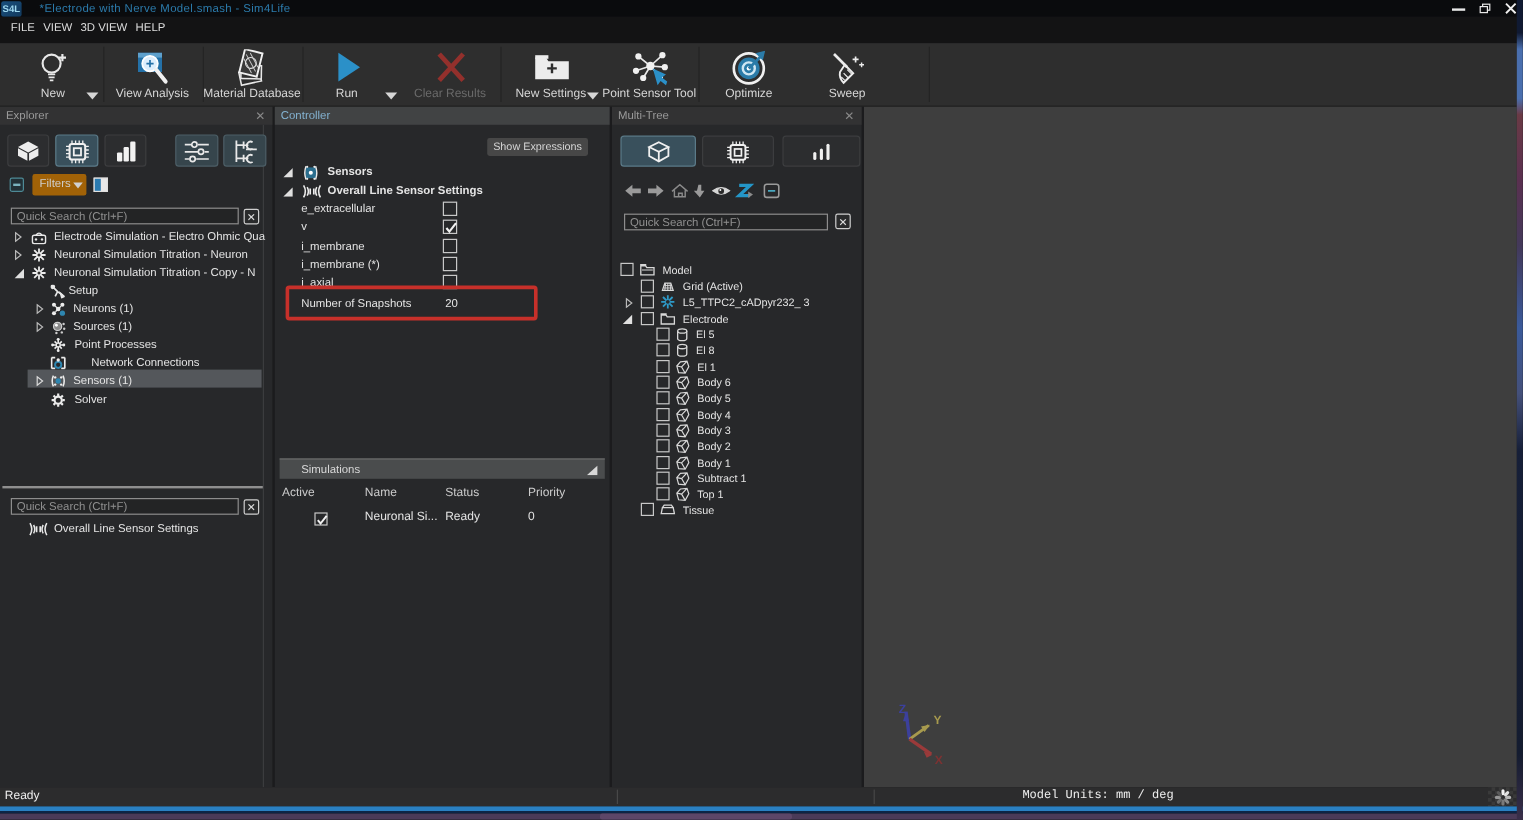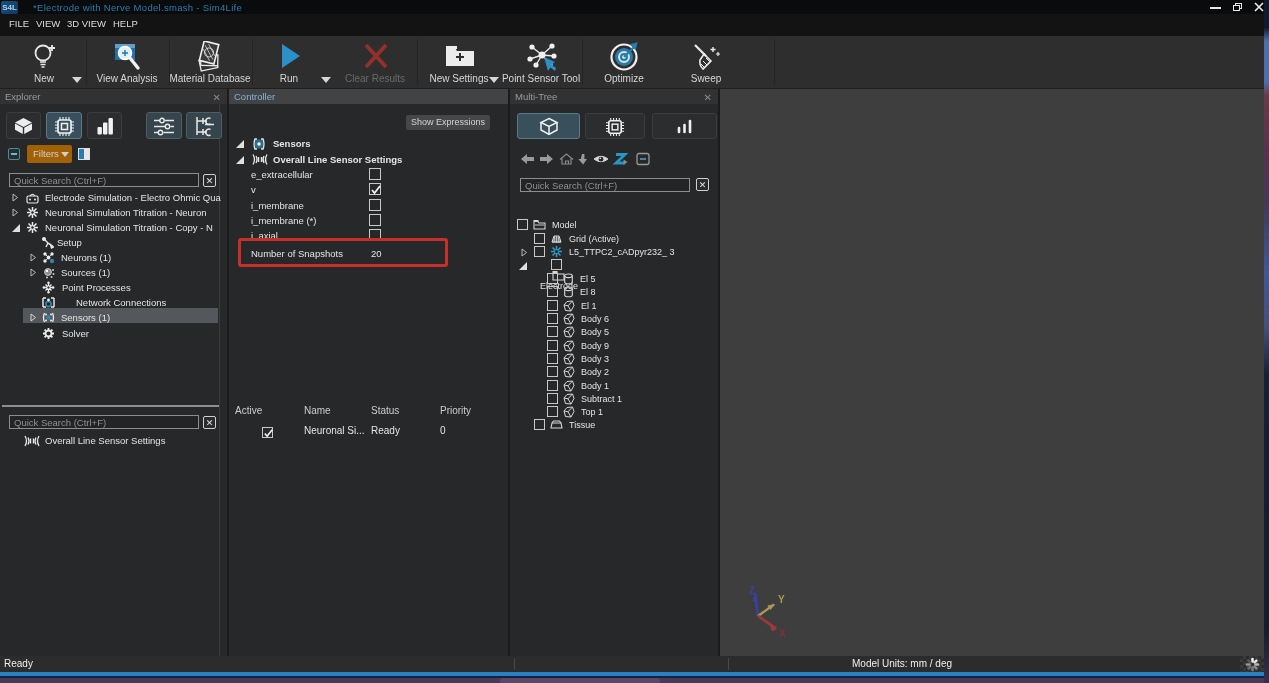--- a/index.html
+++ b/index.html
@@ -398,20 +398,25 @@
     <div class="cb abs" style="left:140px;top:94px;width:12px;height:12px;">
         <svg width="12" height="12" viewBox="0 0 12 12">
           <path d="M2 6 L4.5 9 L10 2" stroke="#f0f0f0" stroke-width="1.8" fill="none"></path>
         </svg>
       </div>
     <div class="cb abs" style="left:140px;top:110px;width:12px;height:12px;"></div>
     <div class="cb abs" style="left:140px;top:125px;width:12px;height:12px;"></div>
     <div class="cb abs" style="left:140px;top:140px;width:12px;height:12px;"></div>
     <div class="abs" style="left:9px;top:149px;width:210px;height:29px;border:3px solid #c7302a;border-radius:3px;"></div>
 
+    <div class="abs" style="left:4px;top:293px;width:271px;height:17px;background:#4a4c4d;border-top:1px solid #6a6a6a;color:#d8d8d8;font-size:9.5px;line-height:17px;padding-left:18px;">Simulations
+      <svg style="position:absolute;right:6px;top:5px;" width="9" height="8">
+          <path d="M9 0 L9 8 L0 8 Z" fill="#d8d8d8"></path>
+        </svg>
+    </div>
     <div class="abs" style="left:6px;top:316px;color:#cccccc;font-size:10px;">Active</div>
     <div class="abs" style="left:75px;top:316px;color:#cccccc;font-size:10px;">Name</div>
     <div class="abs" style="left:142px;top:316px;color:#cccccc;font-size:10px;">Status</div>
     <div class="abs" style="left:211px;top:316px;color:#cccccc;font-size:10px;">Priority</div>
     <div class="cb abs" style="left:33px;top:338px;width:11px;height:11px;">
         <svg width="11" height="11" viewBox="0 0 12 12">
           <path d="M2 6 L4.5 9 L10 2" stroke="#f0f0f0" stroke-width="1.8" fill="none"></path>
         </svg>
       </div>
     <div class="abs" style="left:75px;top:336px;color:#e4e4e4;font-size:10px;">Neuronal Si...</div>
@@ -495,21 +500,21 @@
           </svg>
           <span class="mcb"></span>
           <svg class="mi" width="13" height="13" viewBox="0 0 13 13">
             <g stroke="#2e9ac8" stroke-width="1.5">
               <path d="M6.5 1 v11 M1 6.5 h11 M2.5 2.5 l8 8 M10.5 2.5 l-8 8"></path>
             </g>
             <circle cx="6.5" cy="6.5" r="1.6" fill="#27282a"></circle>
           </svg>
           <span class="mt">L5_TTPC2_cADpyr232_ 3</span>
         </div>
-      <div class="mrow" style="left:24px;top:170px;flex-direction:column;">
+      <div class="mrow" style="left:24px;top:170px;">
           <svg style="position:absolute;left:-15px;top:3px" width="8" height="8">
             <path d="M8 0 L8 8 L0 8 Z" fill="#e0e0e0"></path>
           </svg>
           <span class="mcb"></span>
           <svg class="mi" width="13" height="11" viewBox="0 0 13 11">
             <path d="M1 2.5 h4 l1 1.5 h6 v6 h-11 Z M1 2.5 v-1 h4 v1" fill="none" stroke="#d8d8d8" stroke-width="1.1"></path>
           </svg>
           <span class="mt">Electrode</span>
         </div>
       <div class="mrow" style="left:37px;top:183px;">
@@ -547,21 +552,21 @@
           <svg class="mi" width="12" height="12" viewBox="0 0 12 12">
             <path d="M4 1.5 L9.5 1 L11 5.5 L8 11 L2.5 10.5 L1 5 Z M1 5 L5 5.8 L8 11 M5 5.8 L9.5 1" fill="none" stroke="#d8d8d8" stroke-width="1"></path>
           </svg>
           <span class="mt">Body 5</span>
         </div>
       <div class="mrow" style="left:37px;top:250px;">
           <span class="mcb"></span>
           <svg class="mi" width="12" height="12" viewBox="0 0 12 12">
             <path d="M4 1.5 L9.5 1 L11 5.5 L8 11 L2.5 10.5 L1 5 Z M1 5 L5 5.8 L8 11 M5 5.8 L9.5 1" fill="none" stroke="#d8d8d8" stroke-width="1"></path>
           </svg>
-          <span class="mt">Body 9</span>
+          <span class="mt">Body 4</span>
         </div>
       <div class="mrow" style="left:37px;top:263px;">
           <span class="mcb"></span>
           <svg class="mi" width="12" height="12" viewBox="0 0 12 12">
             <path d="M4 1.5 L9.5 1 L11 5.5 L8 11 L2.5 10.5 L1 5 Z M1 5 L5 5.8 L8 11 M5 5.8 L9.5 1" fill="none" stroke="#d8d8d8" stroke-width="1"></path>
           </svg>
           <span class="mt">Body 3</span>
         </div>
       <div class="mrow" style="left:37px;top:276px;">
           <span class="mcb"></span>
@@ -609,21 +614,21 @@
       <path d="M23 31 L39 19.5" stroke="#a79a4e" stroke-width="2.4"></path>
       <path d="M40 19 L32.5 20.5 L35.5 25 Z" fill="#a79a4e"></path>
       <text x="43" y="18" fill="#a79a4e" font-size="10" font-weight="bold">Y</text>
       <path d="M23 31 L41 43.5" stroke="#9a3a3a" stroke-width="2.8"></path>
       <path d="M42 44 L34.8 41.3 L37.2 46.5 Z" fill="#9a3a3a"></path>
       <text x="44" y="52" fill="#7e3232" font-size="10" font-weight="bold">X</text>
     </svg>
   </div>
   <div id="statusbar">
     <span style="position:absolute;left:4px;top:2px;">Ready</span>
-    <span style="position:absolute;left:852px;top:2px;">Model Units: mm / deg</span>
+    <span style="position:absolute;left:852px;top:2px;font-family:Liberation Mono, monospace;">Model Units: mm / deg</span>
     <div style="position:absolute;left:514px;top:2px;width:1px;height:12px;background:#484848;"></div>
     <div style="position:absolute;left:728px;top:2px;width:1px;height:12px;background:#484848;"></div>
     <div style="position:absolute;left:1240px;top:0px;width:24px;height:16px;background:repeating-conic-gradient(#3a3a3a 0% 25%, #2c2c2d 0% 50%) 0 0/6px 6px;"></div>
     <svg style="position:absolute;left:1245px;top:1px;" width="15" height="15" viewBox="0 0 15 15">
       <g stroke-width="2.6" stroke-linecap="round">
         <path d="M7.5 2 v2.5" stroke="#f2f2f2"></path>
           <path d="M11.4 3.6 L9.6 5.4" stroke="#e2e2e2"></path>
         <path d="M13 7.5 h-2.5" stroke="#b8b8b8"></path>
           <path d="M11.4 11.4 L9.6 9.6" stroke="#8a8a8a"></path>
         <path d="M7.5 13 v-2.5" stroke="#7a7a7a"></path>

